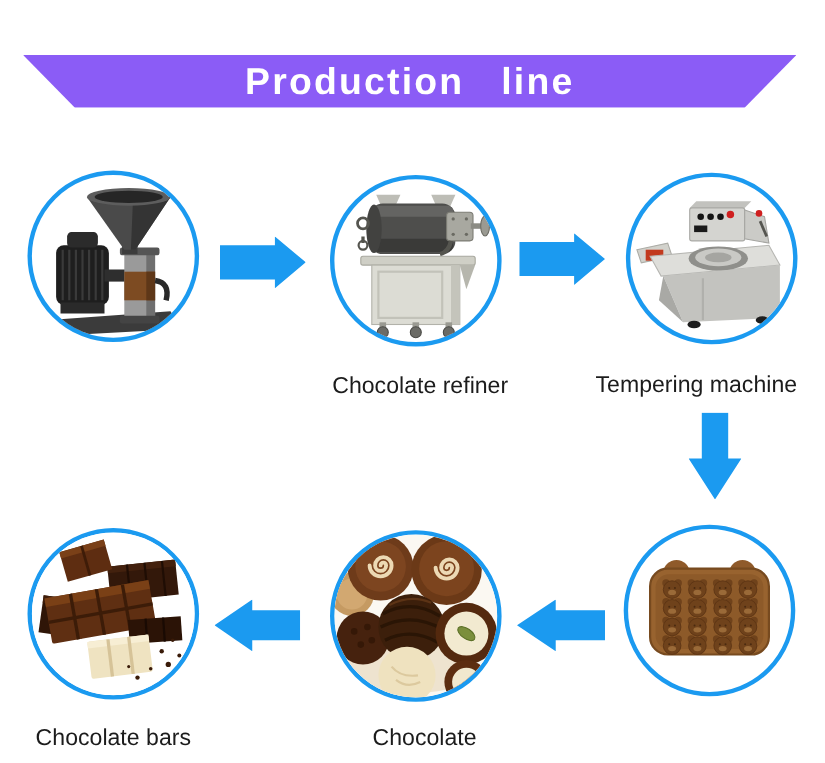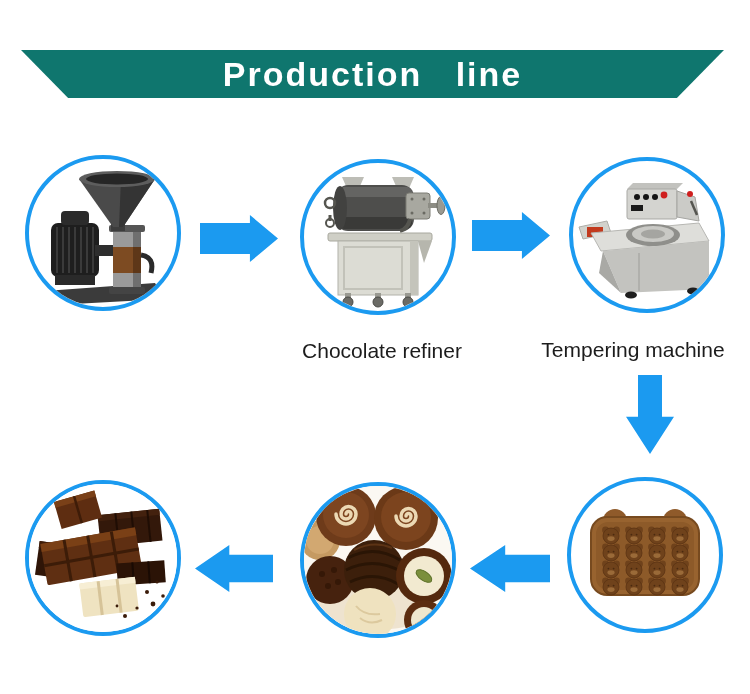--- a/index.html
+++ b/index.html
@@ -3,21 +3,21 @@
 <meta charset="utf-8">
 <style>
   html,body{margin:0;padding:0;background:#ffffff;}
   #canvas{
     position:relative;width:750px;height:694px;background:#ffffff;overflow:hidden;
     font-family:"Liberation Sans", sans-serif;
   }
   
   .banner{
     position:absolute;left:21px;top:50px;width:703px;height:48px;
-    background:#0f766e;
+    background:#8b5cf6;
     clip-path:polygon(0 0,100% 0,93.3% 100%,6.7% 100%);
     display:flex;align-items:center;justify-content:center;
   }
   .banner-title{
     color:#ffffff;font-size:34px;font-weight:bold;letter-spacing:2px;word-spacing:22px;
     line-height:48px;white-space:nowrap;
   }
   
   .circle{
     position:absolute;width:148px;height:148px;border:4px solid #1b9af0;border-radius:50%;
@@ -274,14 +274,16 @@
   </div>
 
   <div class="arrow arrow-right a1"></div>
   <div class="arrow arrow-right a2"></div>
   <div class="arrow arrow-down a3"></div>
   <div class="arrow arrow-left a4"></div>
   <div class="arrow arrow-left a5"></div>
 
   <div class="step-label l-refiner">Chocolate refiner</div>
   <div class="step-label l-tempering">Tempering machine</div>
+  <div class="step-label l-chocolate">Chocolate</div>
+  <div class="step-label l-bars">Chocolate bars</div>
 
 </div>
 
 </body></html>

